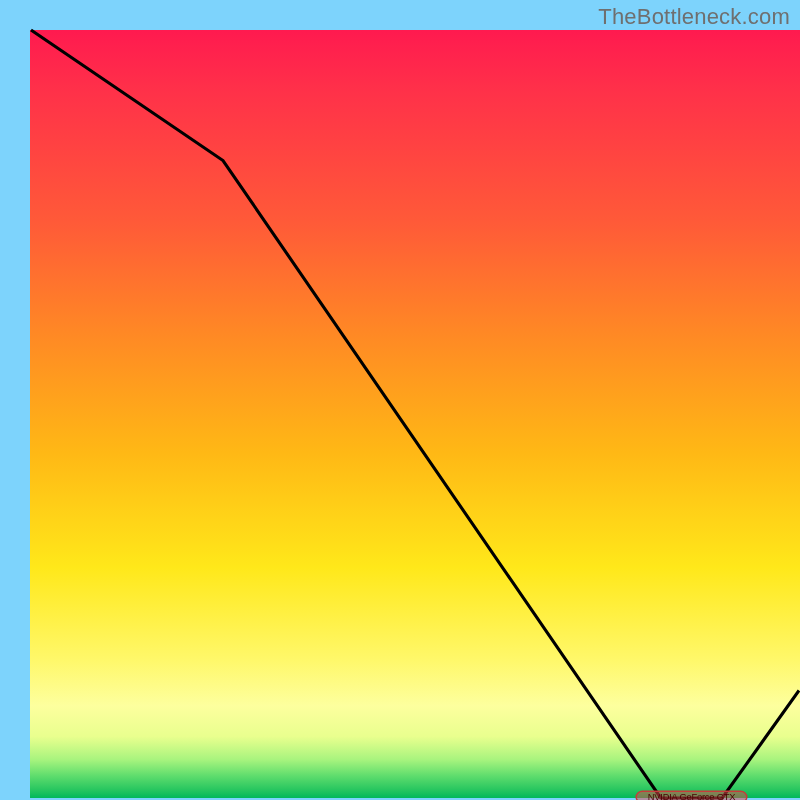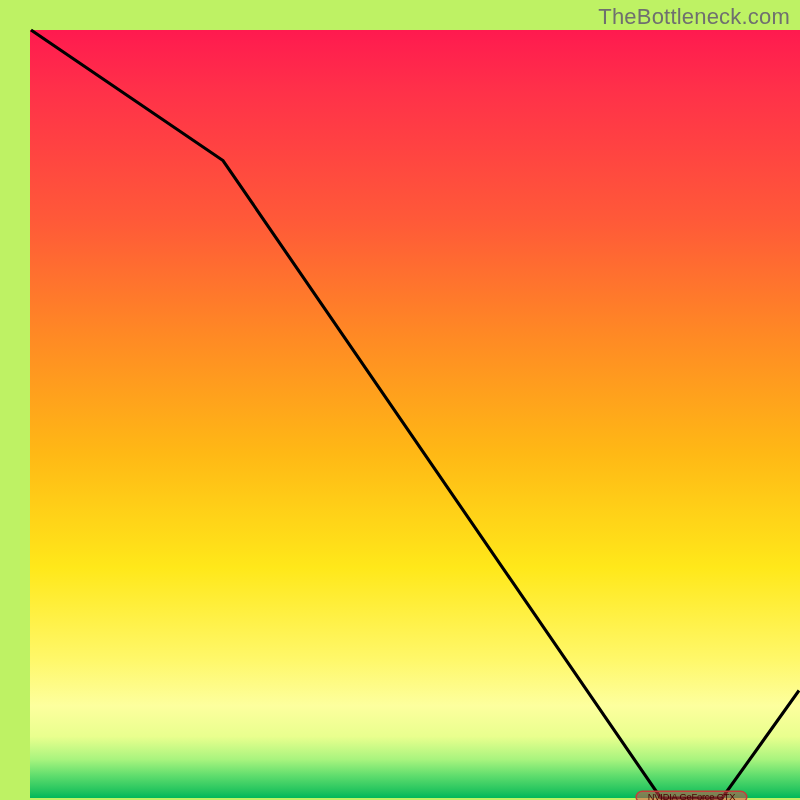--- a/index.html
+++ b/index.html
@@ -8,21 +8,21 @@
     width: 800px;
     height: 800px;
     background: #000;
     font-family: Arial, Helvetica, sans-serif;
     overflow: hidden;
   }
   .canvas {
     position: relative;
     width: 800px;
     height: 800px;
-    background: #bef264;
+    background: #7dd3fc;
   }
   .watermark {
     position: absolute;
     top: 4px;
     right: 10px;
     font-size: 22px;
     color: #6f6f6f;
     font-weight: 500;
     letter-spacing: 0.2px;
   }

